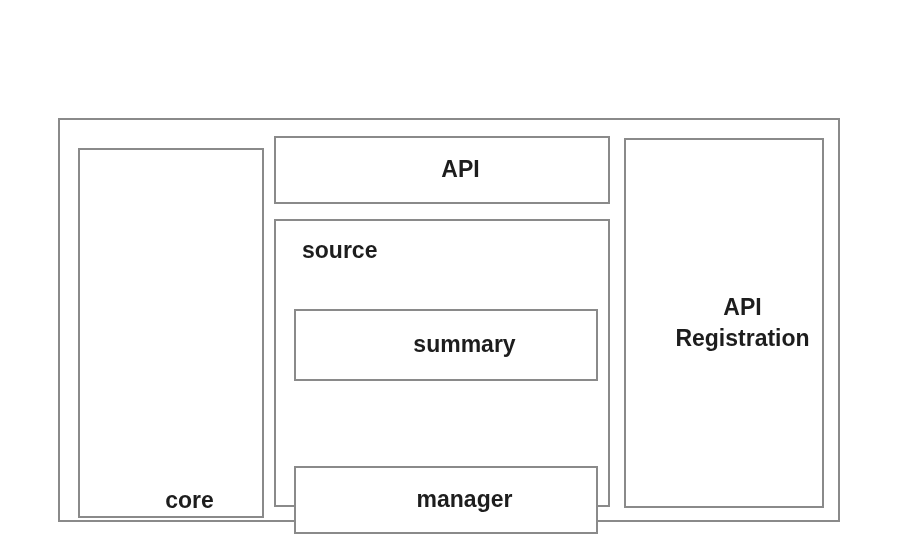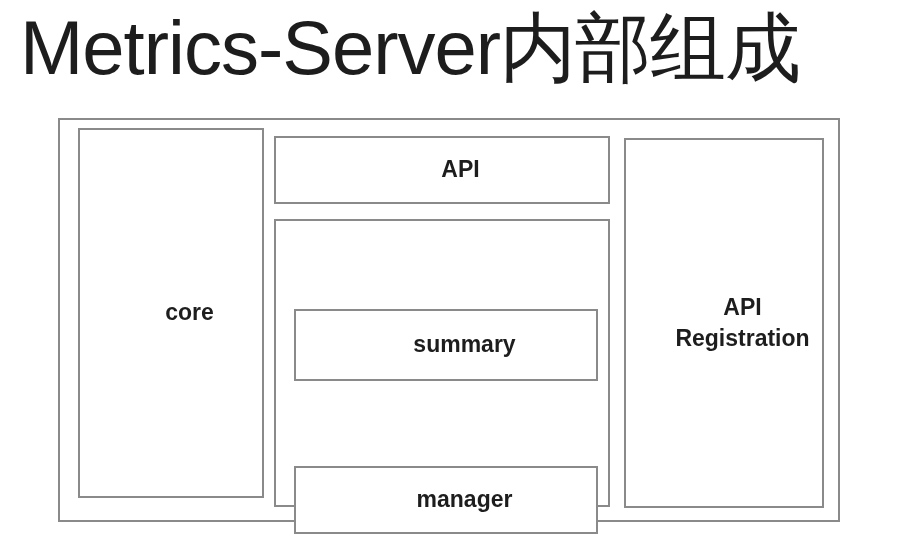--- a/index.html
+++ b/index.html
@@ -45,21 +45,21 @@
     padding-left: 37px;
   }
 
   .label {
     font-weight: 700;
     font-size: 23px;
     color: var(--text);
     line-height: 1.35;
   }
 
-  .box-core { left: 18px; top: 8px; width: 186px; height: 370px; }
+  .box-core { left: 18px; top: 28px; width: 186px; height: 370px; align-items: flex-end; }
   .box-api  { left: 214px; top: 16px; width: 336px; height: 68px; }
 
   .box-source {
     left: 214px; top: 99px;
     width: 336px; height: 288px;
     display: block;
   }
   .source-label {
     position: absolute;
     left: 26px; top: 14px;
@@ -68,33 +68,33 @@
   .box-manager { left: 18px; top: 204px; width: 304px; height: 68px; margin-top: 41px; }
 
   .box-registration { left: 564px; top: 18px; width: 200px; height: 370px; }
   .multiline { white-space: pre-line; text-align: center; }
 </style>
 </head>
 <body>
 
 <div class="canvas">
 
-  <h1 class="title">Metrics-Server内部组成</h1>
 
   <div class="outer-box">
 
     <div class="box box-core">
       <span class="label">core</span>
     </div>
 
     <div class="box box-api">
       <span class="label">API</span>
     </div>
 
     <div class="box box-source">
+      <span class="label source-label">source</span>
 
       <div class="box box-summary">
         <span class="label">summary</span>
       </div>
 
       <div class="box box-manager">
         <span class="label">manager</span>
       </div>
     </div>
 

